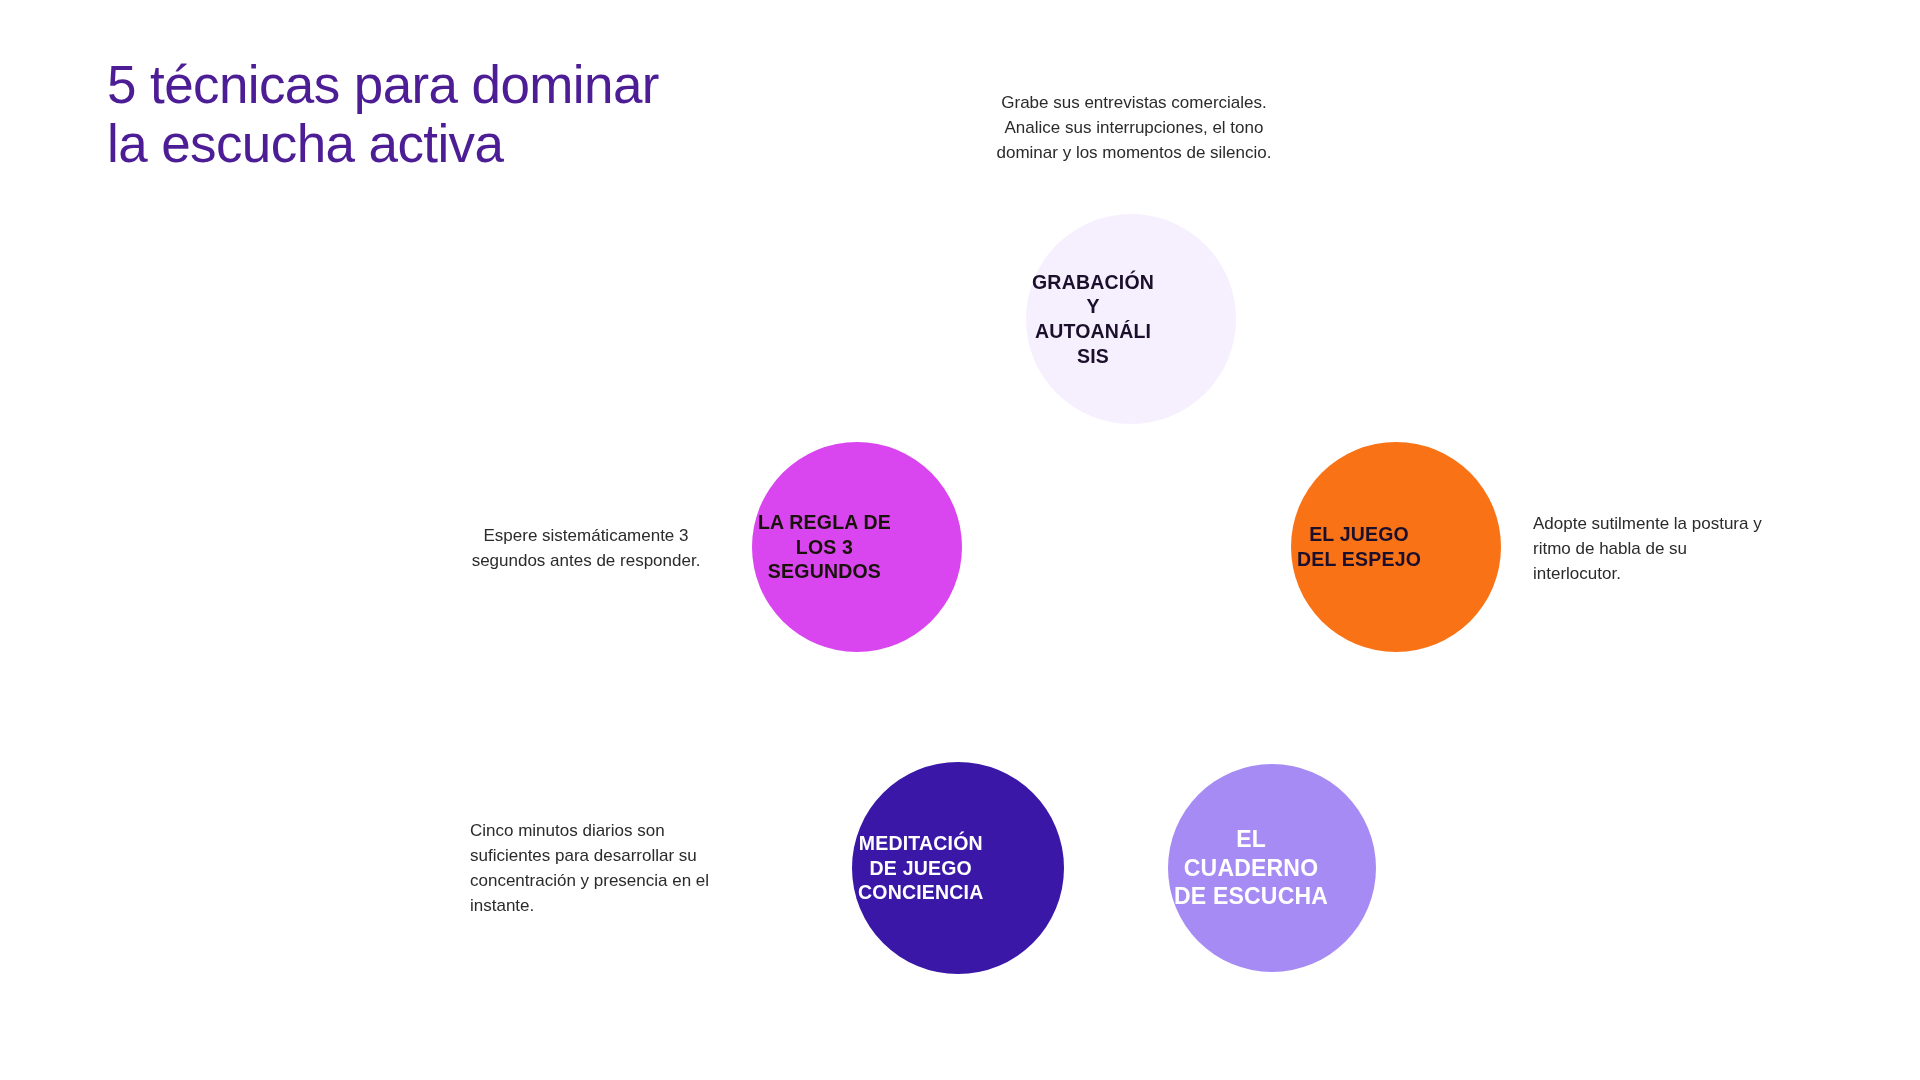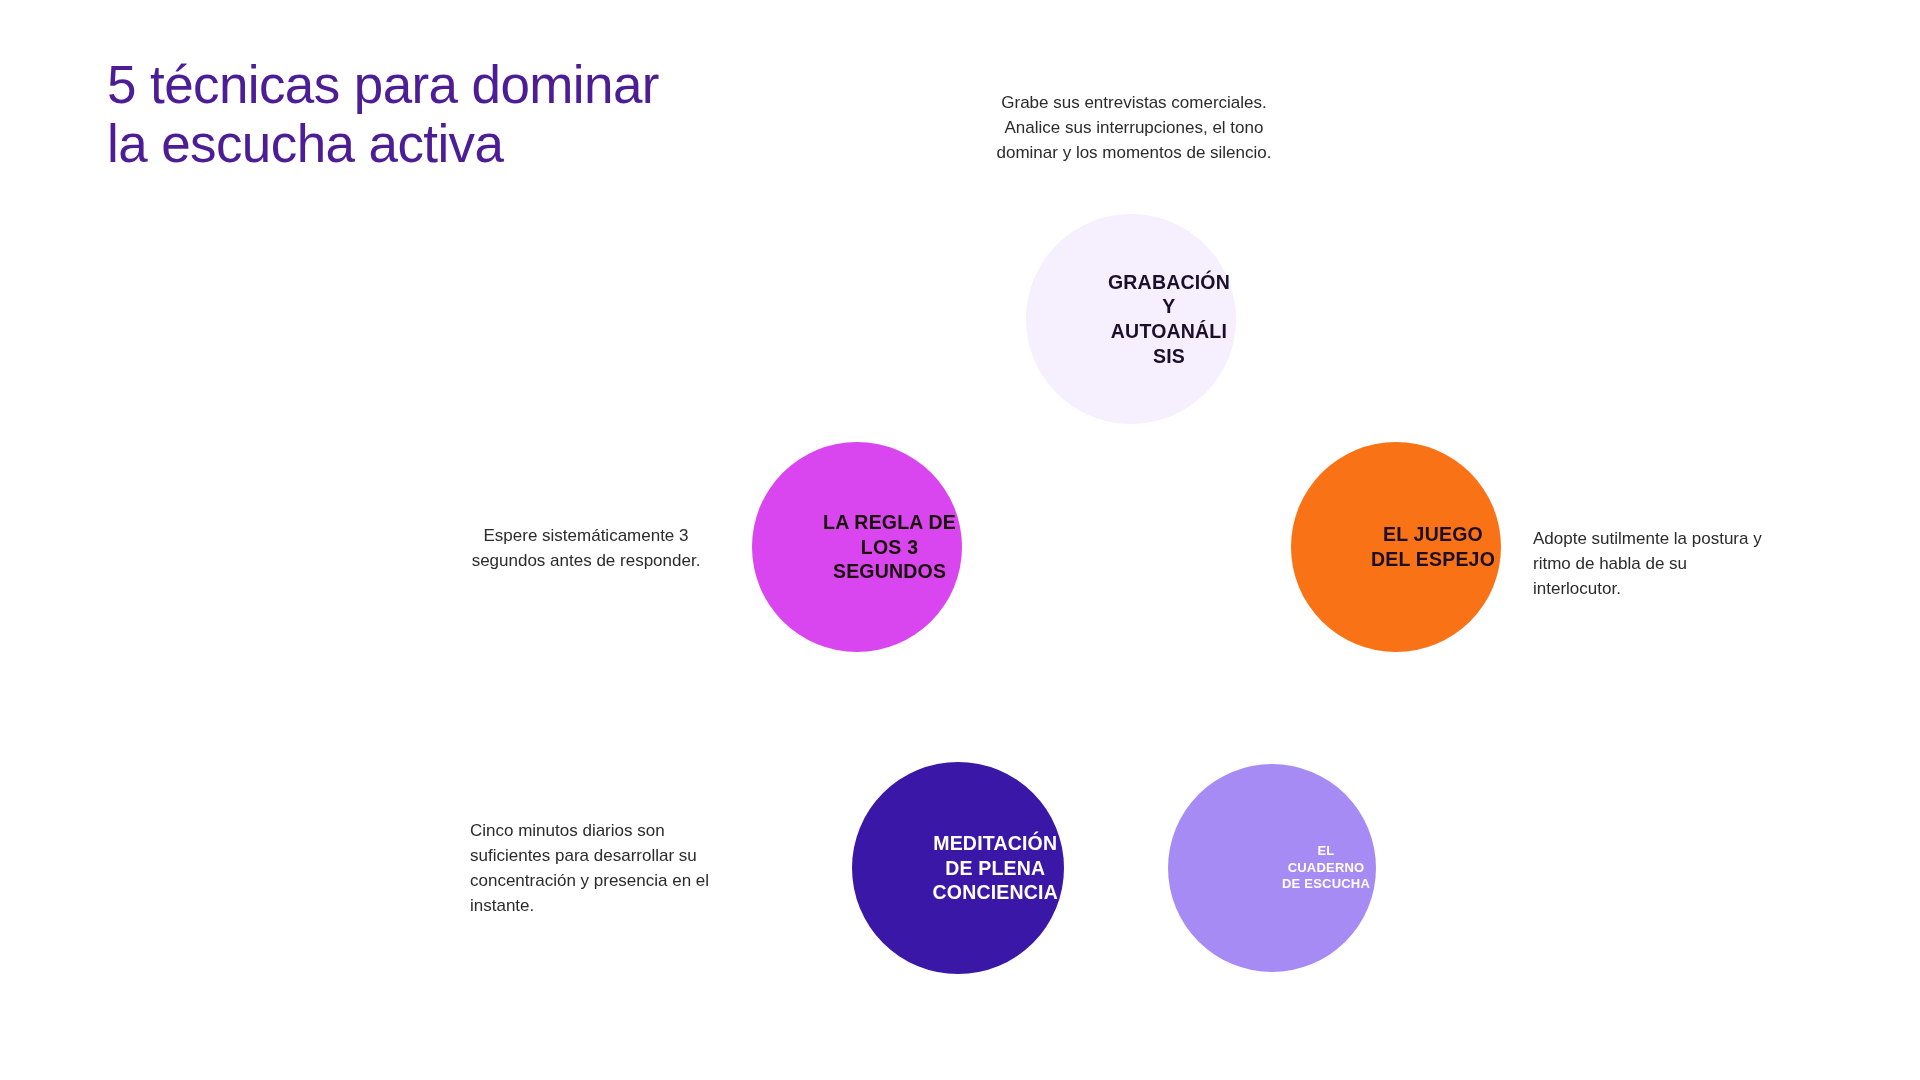--- a/index.html
+++ b/index.html
@@ -37,21 +37,21 @@
     color: #4c1d95;
     white-space: pre-line;
   }
 
   
   .circle {
     position: absolute;
     border-radius: 50%;
     display: flex;
     align-items: center;
-    justify-content: flex-end;
+    justify-content: flex-start;
     text-align: center;
     font-weight: 700;
     letter-spacing: 0.2px;
   }
 
   .circle .circle-label {
     white-space: pre-line;
     line-height: 1.26;
     padding: 0 6px;
   }
@@ -87,21 +87,21 @@
     background: #3A17A7;
     color: #ffffff;
     font-size: 19.5px;
   }
 
   #circle-cuaderno {
     left: 1168px; top: 764px;
     width: 208px; height: 208px;
     background: #A78BF5;
     color: #ffffff;
-    font-size: 13px;
+    font-size: 23px;
   }
 
   
   .caption {
     position: absolute;
     font-size: 17px;
     line-height: 1.48;
     color: #2b2b2b;
     font-weight: 400;
     white-space: pre-line;
@@ -119,21 +119,20 @@
     top: 523px;
     width: 290px;
     text-align: center;
   }
 
   #caption-espejo {
     left: 1533px;
     top: 511px;
     width: 300px;
     text-align: left;
-    margin-top: 15px;
   }
 
   #caption-meditacion {
     left: 470px;
     top: 818px;
     width: 300px;
     text-align: left;
   }
 
   #caption-cuaderno {
@@ -180,21 +179,21 @@
 ritmo de habla de su
 interlocutor.</div>
 
   <div class="caption" id="caption-meditacion">Cinco minutos diarios son
 suficientes para desarrollar su
 concentración y presencia en el
 instante.</div>
 
   <div class="circle" id="circle-meditacion" style="background: rgb(58, 23, 167); color: rgb(255, 255, 255);">
     <span class="circle-label">MEDITACIÓN
-DE PLENA
+DE JUEGO
 CONCIENCIA</span>
   </div>
 
   <div class="circle" id="circle-cuaderno" style="background: rgb(167, 139, 245); color: rgb(255, 255, 255);">
     <span class="circle-label">EL
 CUADERNO
 DE ESCUCHA</span>
   </div>
 
 

